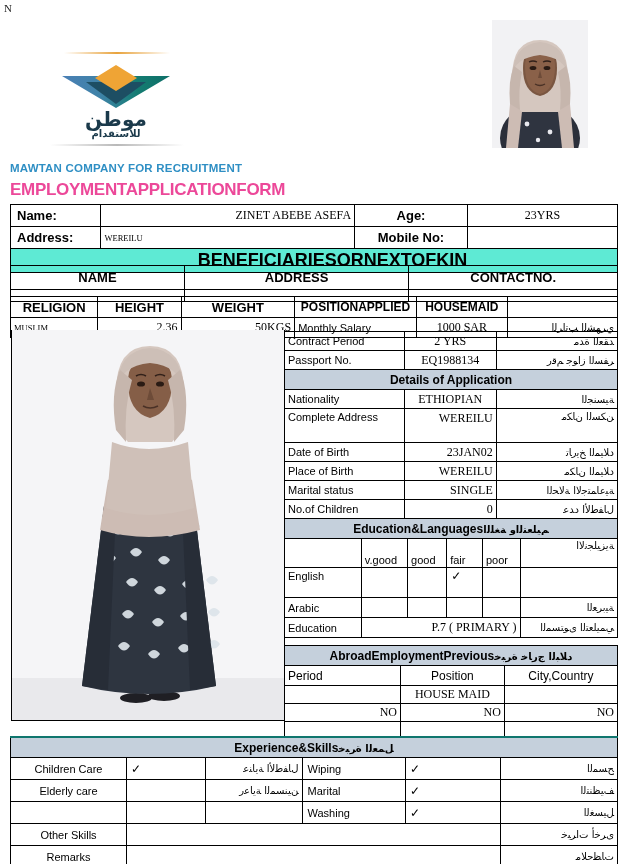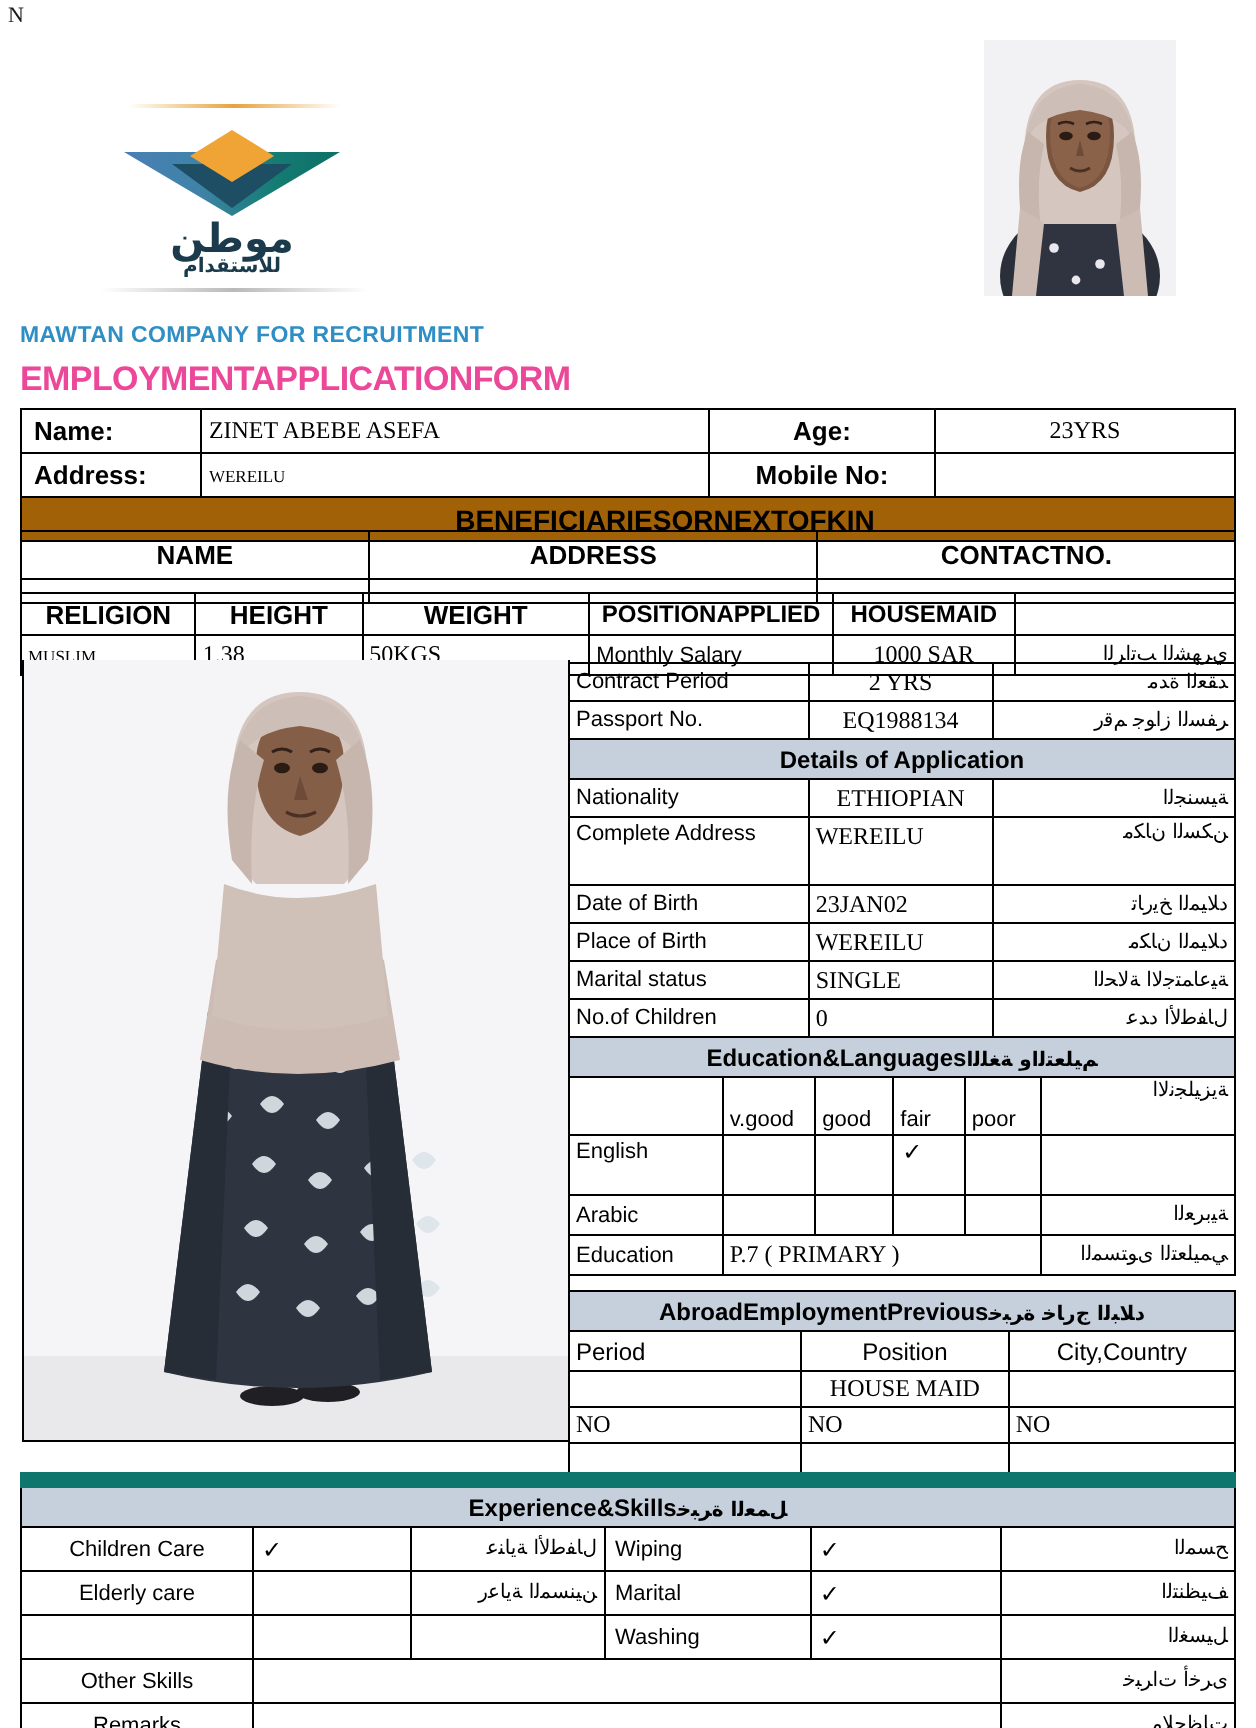--- a/index.html
+++ b/index.html
@@ -45,31 +45,31 @@
     font-size:11.5px;font-weight:bold;color:#2f8fc4;letter-spacing:.2px;}
   .form-title{position:absolute;left:10px;top:180px;
     font-size:17px;font-weight:bold;color:#ec4899;letter-spacing:-.3px;}
 
   
   table{border-collapse:collapse;}
   .tbl{position:absolute;}
   td{border:1px solid #000;font-size:11px;padding:1px 3px;vertical-align:middle;
      font-family:"Liberation Sans", sans-serif;}
   .lbl{font-weight:bold;font-size:13px;}
-  .val{font-family:"Liberation Serif", serif;font-size:12px;}
+  .val{font-family:"Liberation Serif", serif;font-size:12px;text-align:right;}
   .val-sm{font-family:"Liberation Serif", serif;font-size:8.5px;}
   .ctr{text-align:center;}
-  .bar{background:#a16207;font-weight:bold;text-align:center;font-size:14px;padding-left:40px;}
+  .bar{background:#5eead4;font-weight:bold;text-align:center;font-size:18px;padding-left:40px;}
   .bar-sm{background:#c5d0dc;font-weight:bold;text-align:center;font-size:12px;}
   .hd{font-weight:bold;text-align:center;font-size:13px;}
   .ar{font-family:"DejaVu Sans", sans-serif;font-size:10px;direction:rtl;
       text-align:right;unicode-bidi:bidi-override;}
   .ar-hd{font-family:"DejaVu Sans", sans-serif;font-size:10px;
       unicode-bidi:bidi-override;direction:rtl;}
-  .thick-t{border-top:8px solid #0f766e;}
+  .thick-t{border-top:2px solid #0f766e;}
   .thick-b{border-bottom:2px solid #000;}
   .chk{font-size:12px;text-align:left;padding-left:4px;}
   .small-lbl{font-size:11px;}
 </style>
 </head>
 <body>
 
 <div class="corner-letter">N</div>
 
 <div class="header-band">
@@ -152,21 +152,21 @@
       <tr>
     <td class="hd" style="width:84px;height:18px;">RELIGION</td>
     <td class="hd" style="width:82px;">HEIGHT</td>
     <td class="hd" style="width:118px;">WEIGHT</td>
     <td class="hd" style="width:116px;font-size:12px;">POSITIONAPPLIED</td>
     <td class="hd" style="width:86px;font-size:12px;">HOUSEMAID</td>
     <td style="width:118px;"></td>
   </tr>
   <tr>
     <td class="val-sm" style="height:17px;">MUSLIM</td>
-    <td class="val">1.38</td>
+    <td class="val">2.36</td>
     <td class="val">50KGS</td>
     <td class="small-lbl">Monthly Salary</td>
     <td class="val ctr">1000 SAR</td>
     <td class="ar">ﻱﺮﻬﺸﻟﺍ ﺐﺗﺍﺮﻟﺍ</td>
   </tr>
 </tbody>
   </table>
 
 <div style="position:absolute;left:11px;top:330px;width:272px;height:390px;overflow:hidden;background:#f4f4f6;border:1px solid #000;border-top:none;">
   <svg width="272" height="390" viewBox="0 0 272 390">

